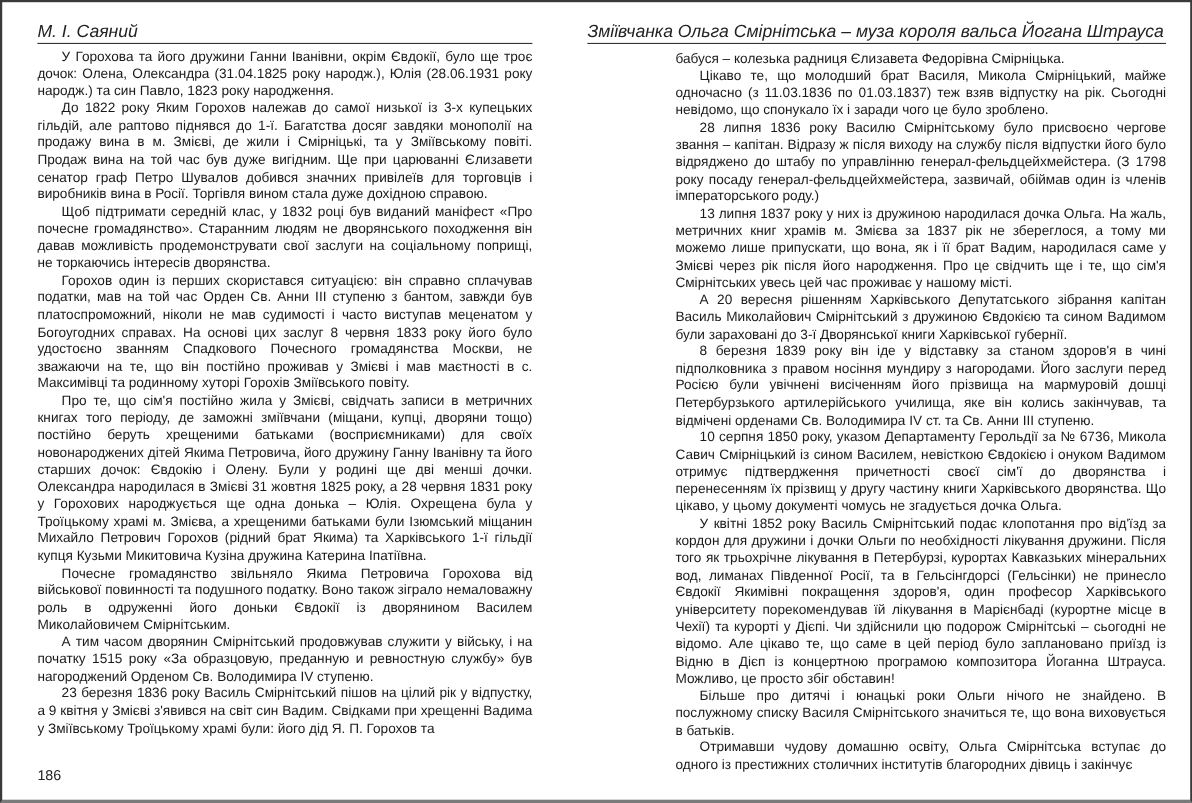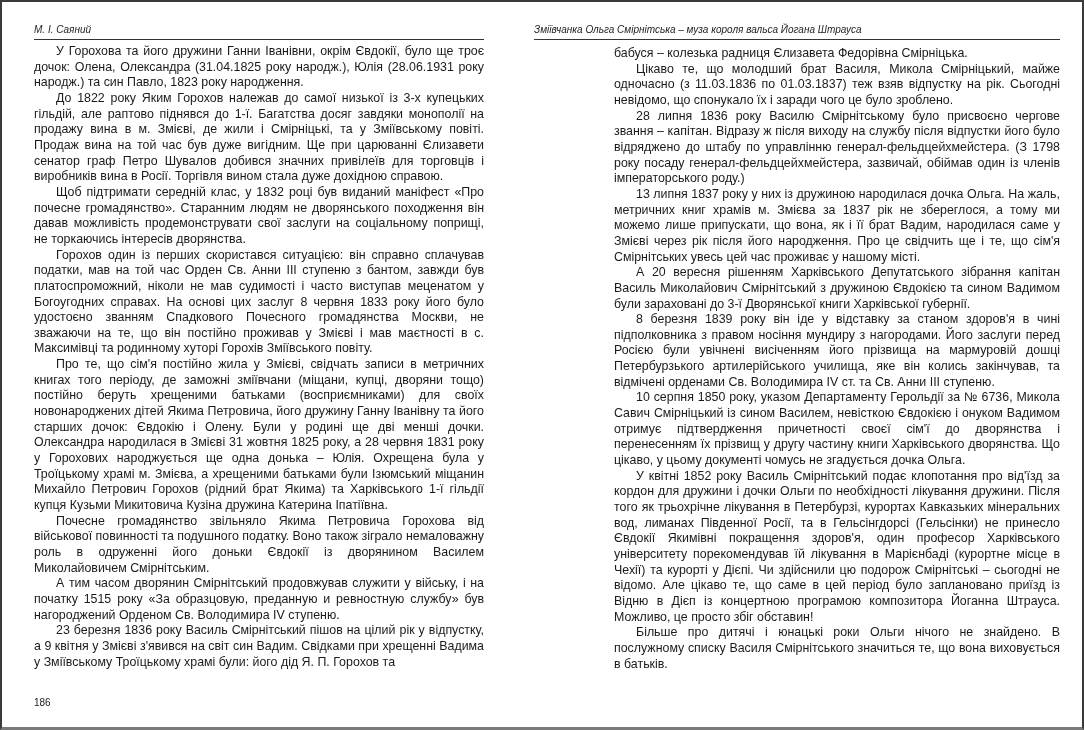--- a/index.html
+++ b/index.html
@@ -16,37 +16,37 @@
       border-top: 2px solid #3a3a3a;
       border-left: 2px solid #3a3a3a;
       border-right: 2px solid #3a3a3a;
       border-bottom: 3px solid #7a7a7a;
     }
     .page { position: absolute; top: 0; height: 730px; }
     .page.left { left: 34px; width: 450px; }
     .page.right { left: 614px; width: 446px; }
     .running-head {
       position: absolute; top: 24px; left: 0; right: 0;
-      font-size: 10px; font-style: italic; color: #222;
+      font-size: 16px; font-style: italic; color: #222;
       padding-bottom: 3px;
       border-bottom: 1px solid #333;
       line-height: 12px;
     }
     .page.left .running-head { text-align: left; }
     .page.right .running-head { text-align: left; left: -80px; }
     .body-text {
       position: absolute; top: 44px; left: 0; right: 0;
       font-size: 12.4px; line-height: 15.65px;
       text-align: justify;
     }
     .page.right .body-text { top: 46px; }
     .body-text p { margin: 0; text-indent: 0; }
     .body-text p.indent { text-indent: 22px; }
     .folio {
-      position: absolute; top: 697px; font-size: 10px; color: #222; text-align: center;
+      position: absolute; top: 697px; font-size: 13px; color: #222; text-align: center;
     }
     .page.left .folio { left: 0; }
     .page.right .folio { right: 0; margin-top: 42px; }
   </style>
 </head>
 <body>
 
 <div class="frame"></div>
 
 <div class="page left">
@@ -69,15 +69,16 @@
   <div class="body-text">
     <p>бабуся – колезька радниця Єлизавета Федорівна Смірніцька.</p>
     <p class="indent">Цікаво те, що молодший брат Василя, Микола Смірніцький, майже одночасно (з 11.03.1836 по 01.03.1837) теж взяв відпустку на рік. Сьогодні невідомо, що спонукало їх і заради чого це було зроблено.</p>
     <p class="indent">28 липня 1836 року Василю Смірнітському було присвоєно чергове звання – капітан. Відразу ж після виходу на службу після відпустки його було відряджено до штабу по управлінню генерал-фельдцейхмейстера. (З 1798 року посаду генерал-фельдцейхмейстера, зазвичай, обіймав один із членів імператорського роду.)</p>
     <p class="indent">13 липня 1837 року у них із дружиною народилася дочка Ольга. На жаль, метричних книг храмів м. Змієва за 1837 рік не збереглося, а тому ми можемо лише припускати, що вона, як і її брат Вадим, народилася саме у Змієві через рік після його народження. Про це свідчить ще і те, що сім'я Смірнітських увесь цей час проживає у нашому місті.</p>
     <p class="indent">А 20 вересня рішенням Харківського Депутатського зібрання капітан Василь Миколайович Смірнітський з дружиною Євдокією та сином Вадимом були зараховані до 3-ї Дворянської книги Харківської губернії.</p>
     <p class="indent">8 березня 1839 року він іде у відставку за станом здоров'я в чині підполковника з правом носіння мундиру з нагородами. Його заслуги перед Росією були увічнені висіченням його прізвища на мармуровій дошці Петербурзького артилерійського училища, яке він колись закінчував, та відмічені орденами Св. Володимира IV ст. та Св. Анни ІІІ ступеню.</p>
     <p class="indent">10 серпня 1850 року, указом Департаменту Герольдії за № 6736, Микола Савич Смірніцький із сином Василем, невісткою Євдокією і онуком Вадимом отримує підтвердження причетності своєї сім'ї до дворянства і перенесенням їх прізвищ у другу частину книги Харківського дворянства. Що цікаво, у цьому документі чомусь не згадується дочка Ольга.</p>
     <p class="indent">У квітні 1852 року Василь Смірнітський подає клопотання про від'їзд за кордон для дружини і дочки Ольги по необхідності лікування дружини. Після того як трьохрічне лікування в Петербурзі, курортах Кавказьких мінеральних вод, лиманах Південної Росії, та в Гельсінгдорсі (Гельсінки) не принесло Євдокії Якимівні покращення здоров'я, один професор Харківського університету порекомендував їй лікування в Марієнбаді (курортне місце в Чехії) та курорті у Дієпі. Чи здійснили цю подорож Смірнітські – сьогодні не відомо. Але цікаво те, що саме в цей період було заплановано приїзд із Відню в Дієп із концертною програмою композитора Йоганна Штрауса. Можливо, це просто збіг обставин!</p>
     <p class="indent">Більше про дитячі і юнацькі роки Ольги нічого не знайдено. В послужному списку Василя Смірнітського значиться те, що вона виховується в батьків.</p>
+    <p class="indent">Отримавши чудову домашню освіту, Ольга Смірнітська вступає до одного із престижних столичних інститутів благородних дівиць і закінчує</p>
   </div>
   <div class="folio">187</div>
 </div>
 
 </body></html>

